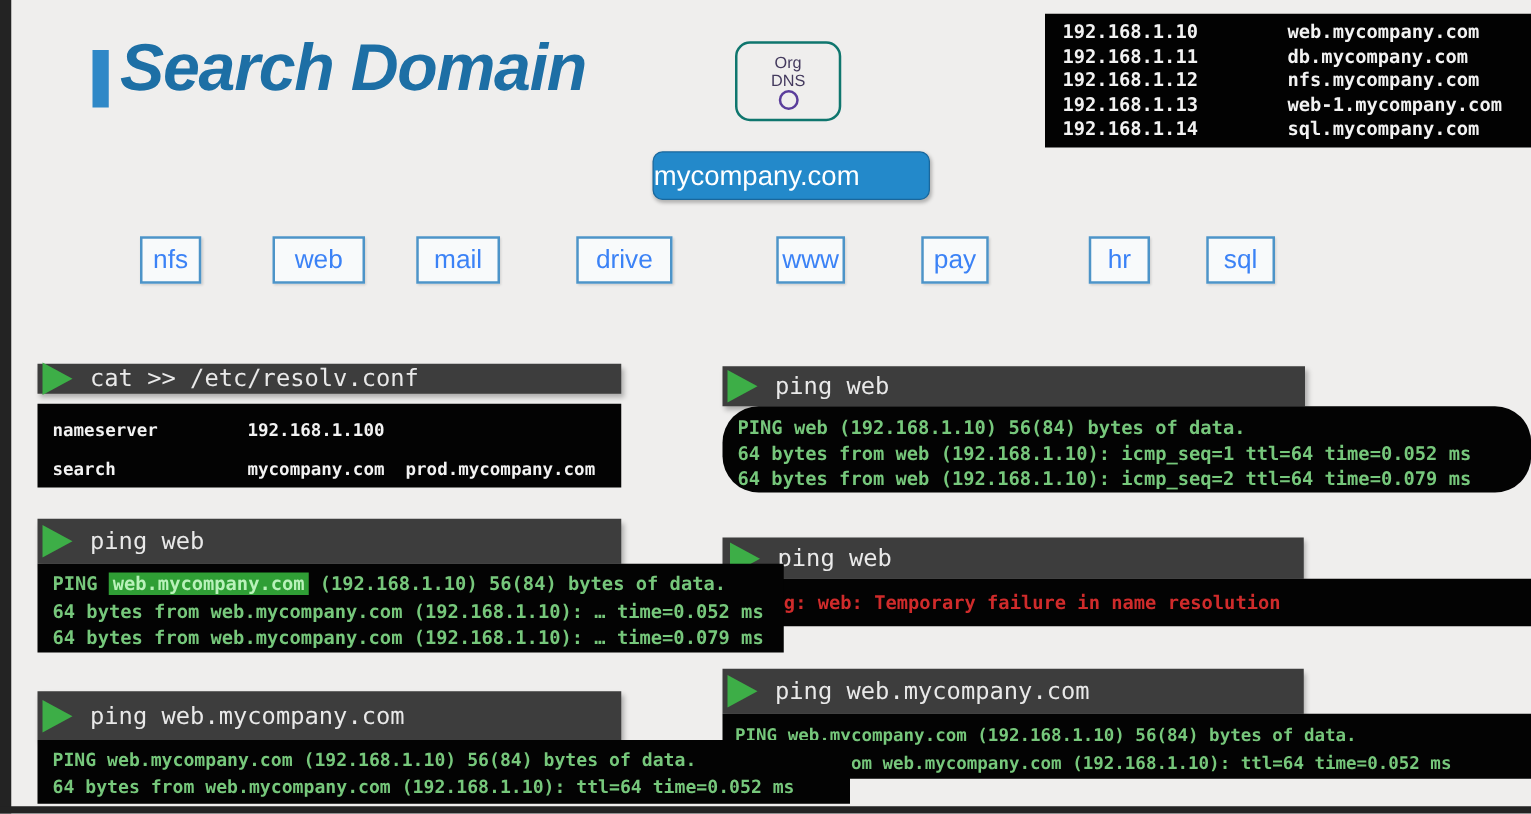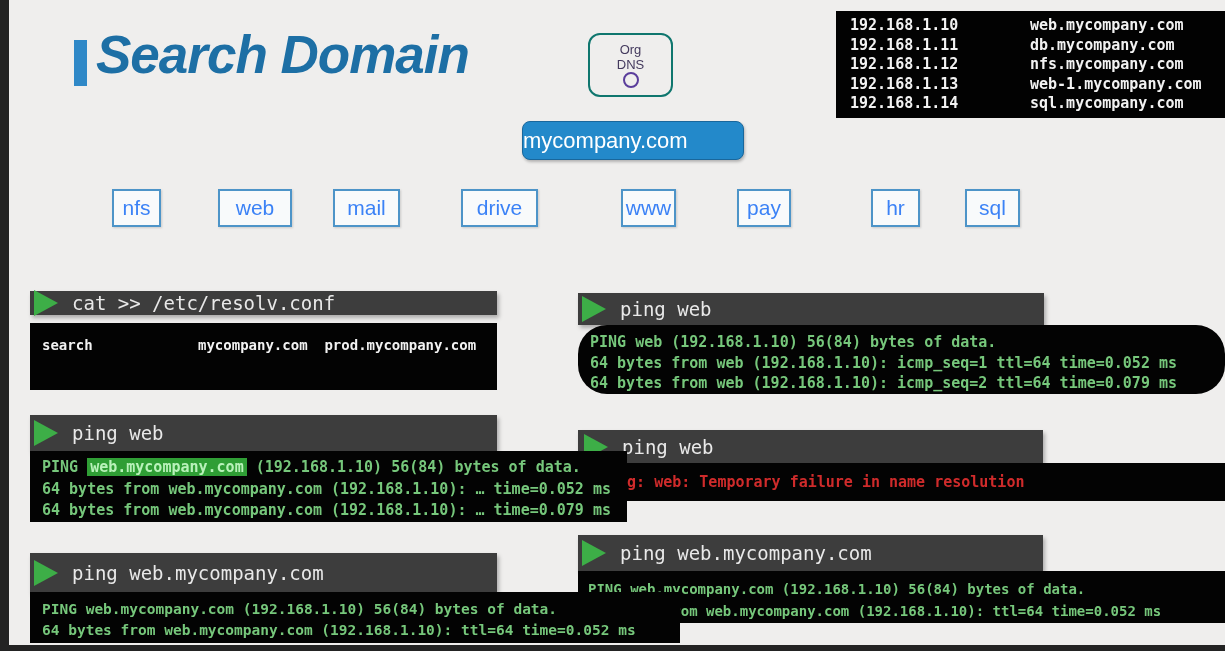--- a/index.html
+++ b/index.html
@@ -173,20 +173,24 @@
       <span>sql.mycompany.com</span>
     </div>
   </div>
 
   <div class="t-header t1-header">
     <span class="play-icon"></span>
     <span class="tline">cat &gt;&gt; /etc/resolv.conf</span>
   </div>
   <div class="t-body t1-body">
     <div class="t1-row">
+      <span class="t1-key tline">nameserver</span>
+      <span class="tline">192.168.1.100</span>
+    </div>
+    <div class="t1-row">
       <span class="t1-key tline">search</span>
       <span class="tline">mycompany.com  prod.mycompany.com</span>
     </div>
   </div>
 
   <div class="t-header t2-header">
     <span class="play-icon"></span>
     <span class="tline">ping web</span>
   </div>
   <div class="t-body t2-body">

